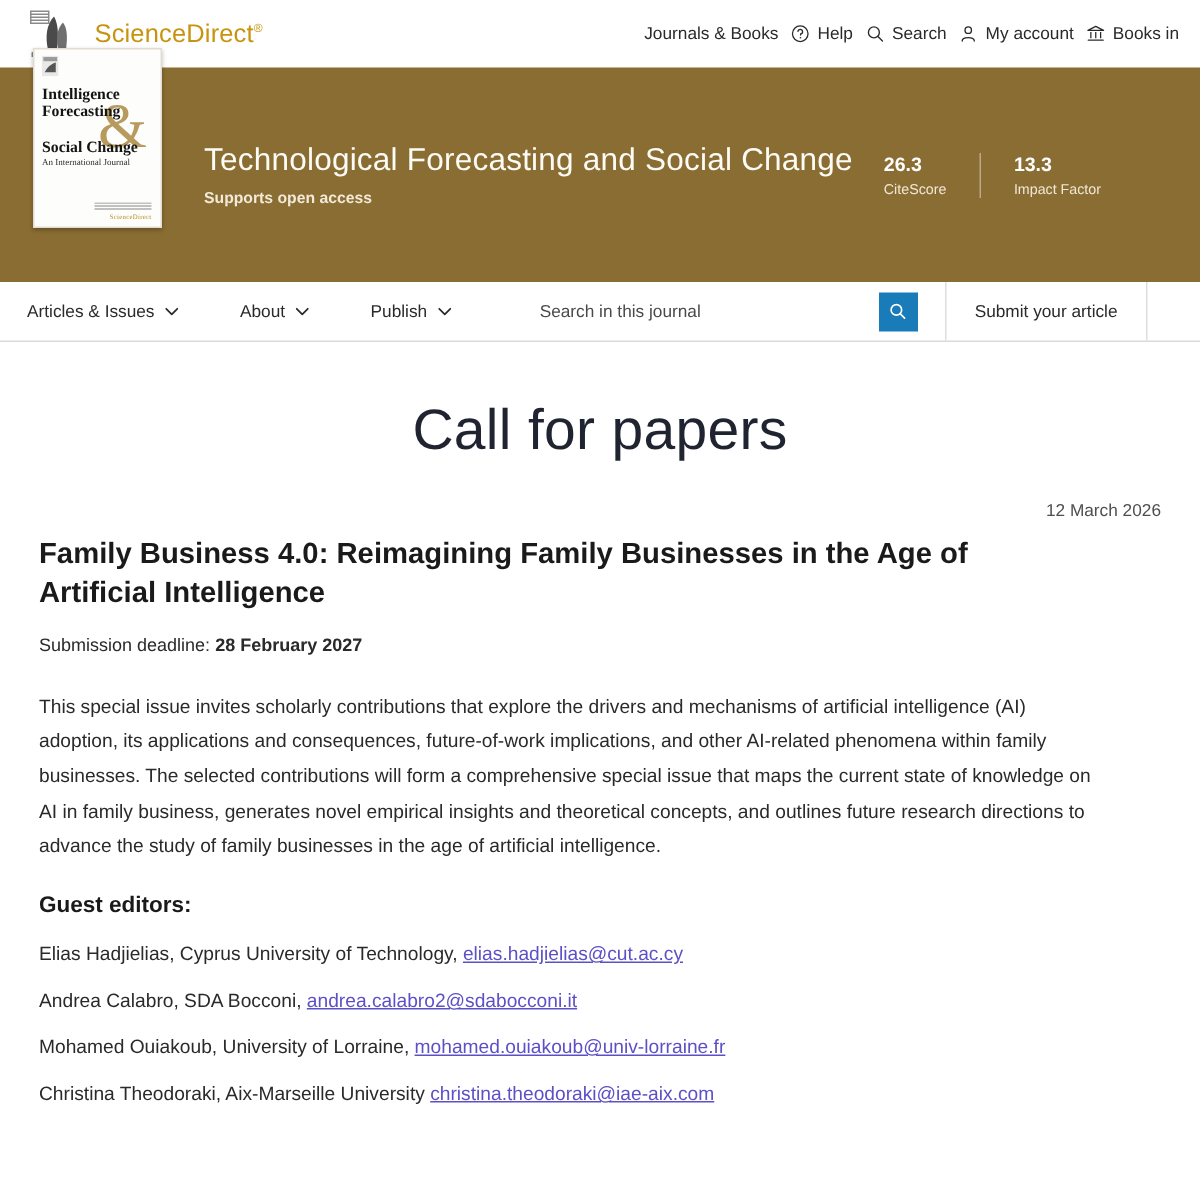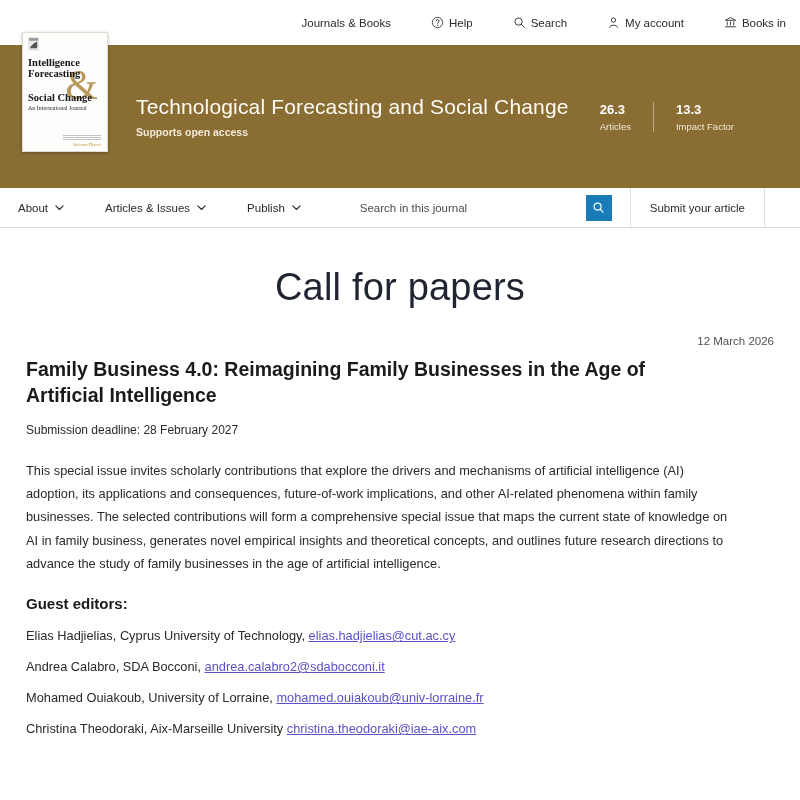--- a/index.html
+++ b/index.html
@@ -37,21 +37,21 @@
     letter-spacing: .1px;
     font-weight: 400;
     position: relative;
   }
   .brand-word sup { font-size: 8px; vertical-align: super; }
 
   .topnav {
     margin-left: auto;
     display: flex;
     align-items: flex-end;
-    gap: 40px;
+    gap: 8px;
     font-size: 11.5px;
     color: #2a2a2a;
   }
   .topnav .item {
     display: flex; align-items: center; gap: 5px;
     white-space: nowrap; cursor: pointer;
   }
   .topnav svg { display: block; }
 
   
@@ -232,21 +232,21 @@
     font-weight: 700;
     line-height: 1.33;
     color: #1a1a1a;
     max-width: 700px;
   }
   .deadline {
     font-size: 12px;
     margin-top: 14px;
     color: #2a2a2a;
   }
-  .deadline b { font-weight: 400; }
+  .deadline b { font-weight: 700; }
   .abstract {
     margin-top: 22px;
     font-size: 12.8px;
     line-height: 1.82;
     color: #2a2a2a;
     max-width: 712px;
   }
   .editors-label {
     margin-top: 20px;
     font-size: 15px;
@@ -260,20 +260,37 @@
   }
   .editor-row a {
     color: #5c50c6;
     text-decoration: underline;
   }
 </style>
 </head>
 <body>
 
 <div class="topbar">
+  <div class="brand">
+    <svg class="elsevier-tree" viewBox="0 0 36 36">
+      <rect x="0" y="0" width="36" height="36" fill="#ffffff"></rect>
+      <g fill="#6a6a6a">
+        <rect x="2" y="2" width="13" height="9" fill="#8a8a8a"></rect>
+        <rect x="3" y="3" width="11" height="1" fill="#ffffff"></rect>
+        <rect x="3" y="5" width="11" height="1" fill="#ffffff"></rect>
+        <rect x="3" y="7" width="11" height="1" fill="#ffffff"></rect>
+        <rect x="3" y="9" width="11" height="1" fill="#ffffff"></rect>
+      </g>
+      <path d="M18 6 C13 11 12 20 14 28 L20 28 C21 19 21 11 18 6 Z" fill="#4a4a4a"></path>
+      <path d="M24 10 C20 14 19 21 21 28 L26 28 C27 20 27 14 24 10 Z" fill="#6f6f6f"></path>
+      <path d="M3 30 C10 26 22 26 33 30 L33 33 L3 33 Z" fill="#888"></path>
+      <path d="M5 33 C12 30 24 30 32 33 Z" fill="#555"></path>
+    </svg>
+    <span class="brand-word"><span>ScienceDirect</span><sup>®</sup></span>
+  </div>
 
   <div class="topnav">
     <div class="item">
       <span>Journals &amp; Books</span>
     </div>
     <div class="item">
       <svg width="13" height="13" viewBox="0 0 20 20">
         <circle cx="10" cy="10" r="8" fill="none" stroke="#2a2a2a" stroke-width="1.3"></circle>
         <path d="M7.6 7.6 a2.4 2.4 0 1 1 2.8 2.6 v1.2" fill="none" stroke="#2a2a2a" stroke-width="1.3" stroke-linecap="round"></path>
         <circle cx="10.2" cy="14.1" r=".85" fill="#2a2a2a"></circle>
@@ -331,40 +348,40 @@
   </div>
 
   <div class="banner-text">
     <div class="banner-title">Technological Forecasting and Social Change</div>
     <div class="banner-sub">Supports open access</div>
   </div>
 
   <div class="metrics">
     <div class="metric">
       <div class="metric-val">26.3</div>
-      <div class="metric-lab">Articles</div>
+      <div class="metric-lab">CiteScore</div>
     </div>
     <div class="metric">
       <div class="metric-val">13.3</div>
       <div class="metric-lab">Impact Factor</div>
     </div>
   </div>
 </div>
 
 <div class="jnav">
 
   <div class="jnav-item">
-    <span>About</span>
+    <span>Articles &amp; Issues</span>
     <svg width="11" height="11" viewBox="0 0 12 12">
       <path d="M2 4.2 L6 8.2 L10 4.2" fill="none" stroke="#2a2a2a" stroke-width="1.25" stroke-linecap="round" stroke-linejoin="round"></path>
     </svg>
   </div>
 
   <div class="jnav-item">
-    <span>Articles &amp; Issues</span>
+    <span>About</span>
     <svg width="11" height="11" viewBox="0 0 12 12">
       <path d="M2 4.2 L6 8.2 L10 4.2" fill="none" stroke="#2a2a2a" stroke-width="1.25" stroke-linecap="round" stroke-linejoin="round"></path>
     </svg>
   </div>
 
   <div class="jnav-item">
     <span>Publish</span>
     <svg width="11" height="11" viewBox="0 0 12 12">
       <path d="M2 4.2 L6 8.2 L10 4.2" fill="none" stroke="#2a2a2a" stroke-width="1.25" stroke-linecap="round" stroke-linejoin="round"></path>
     </svg>

